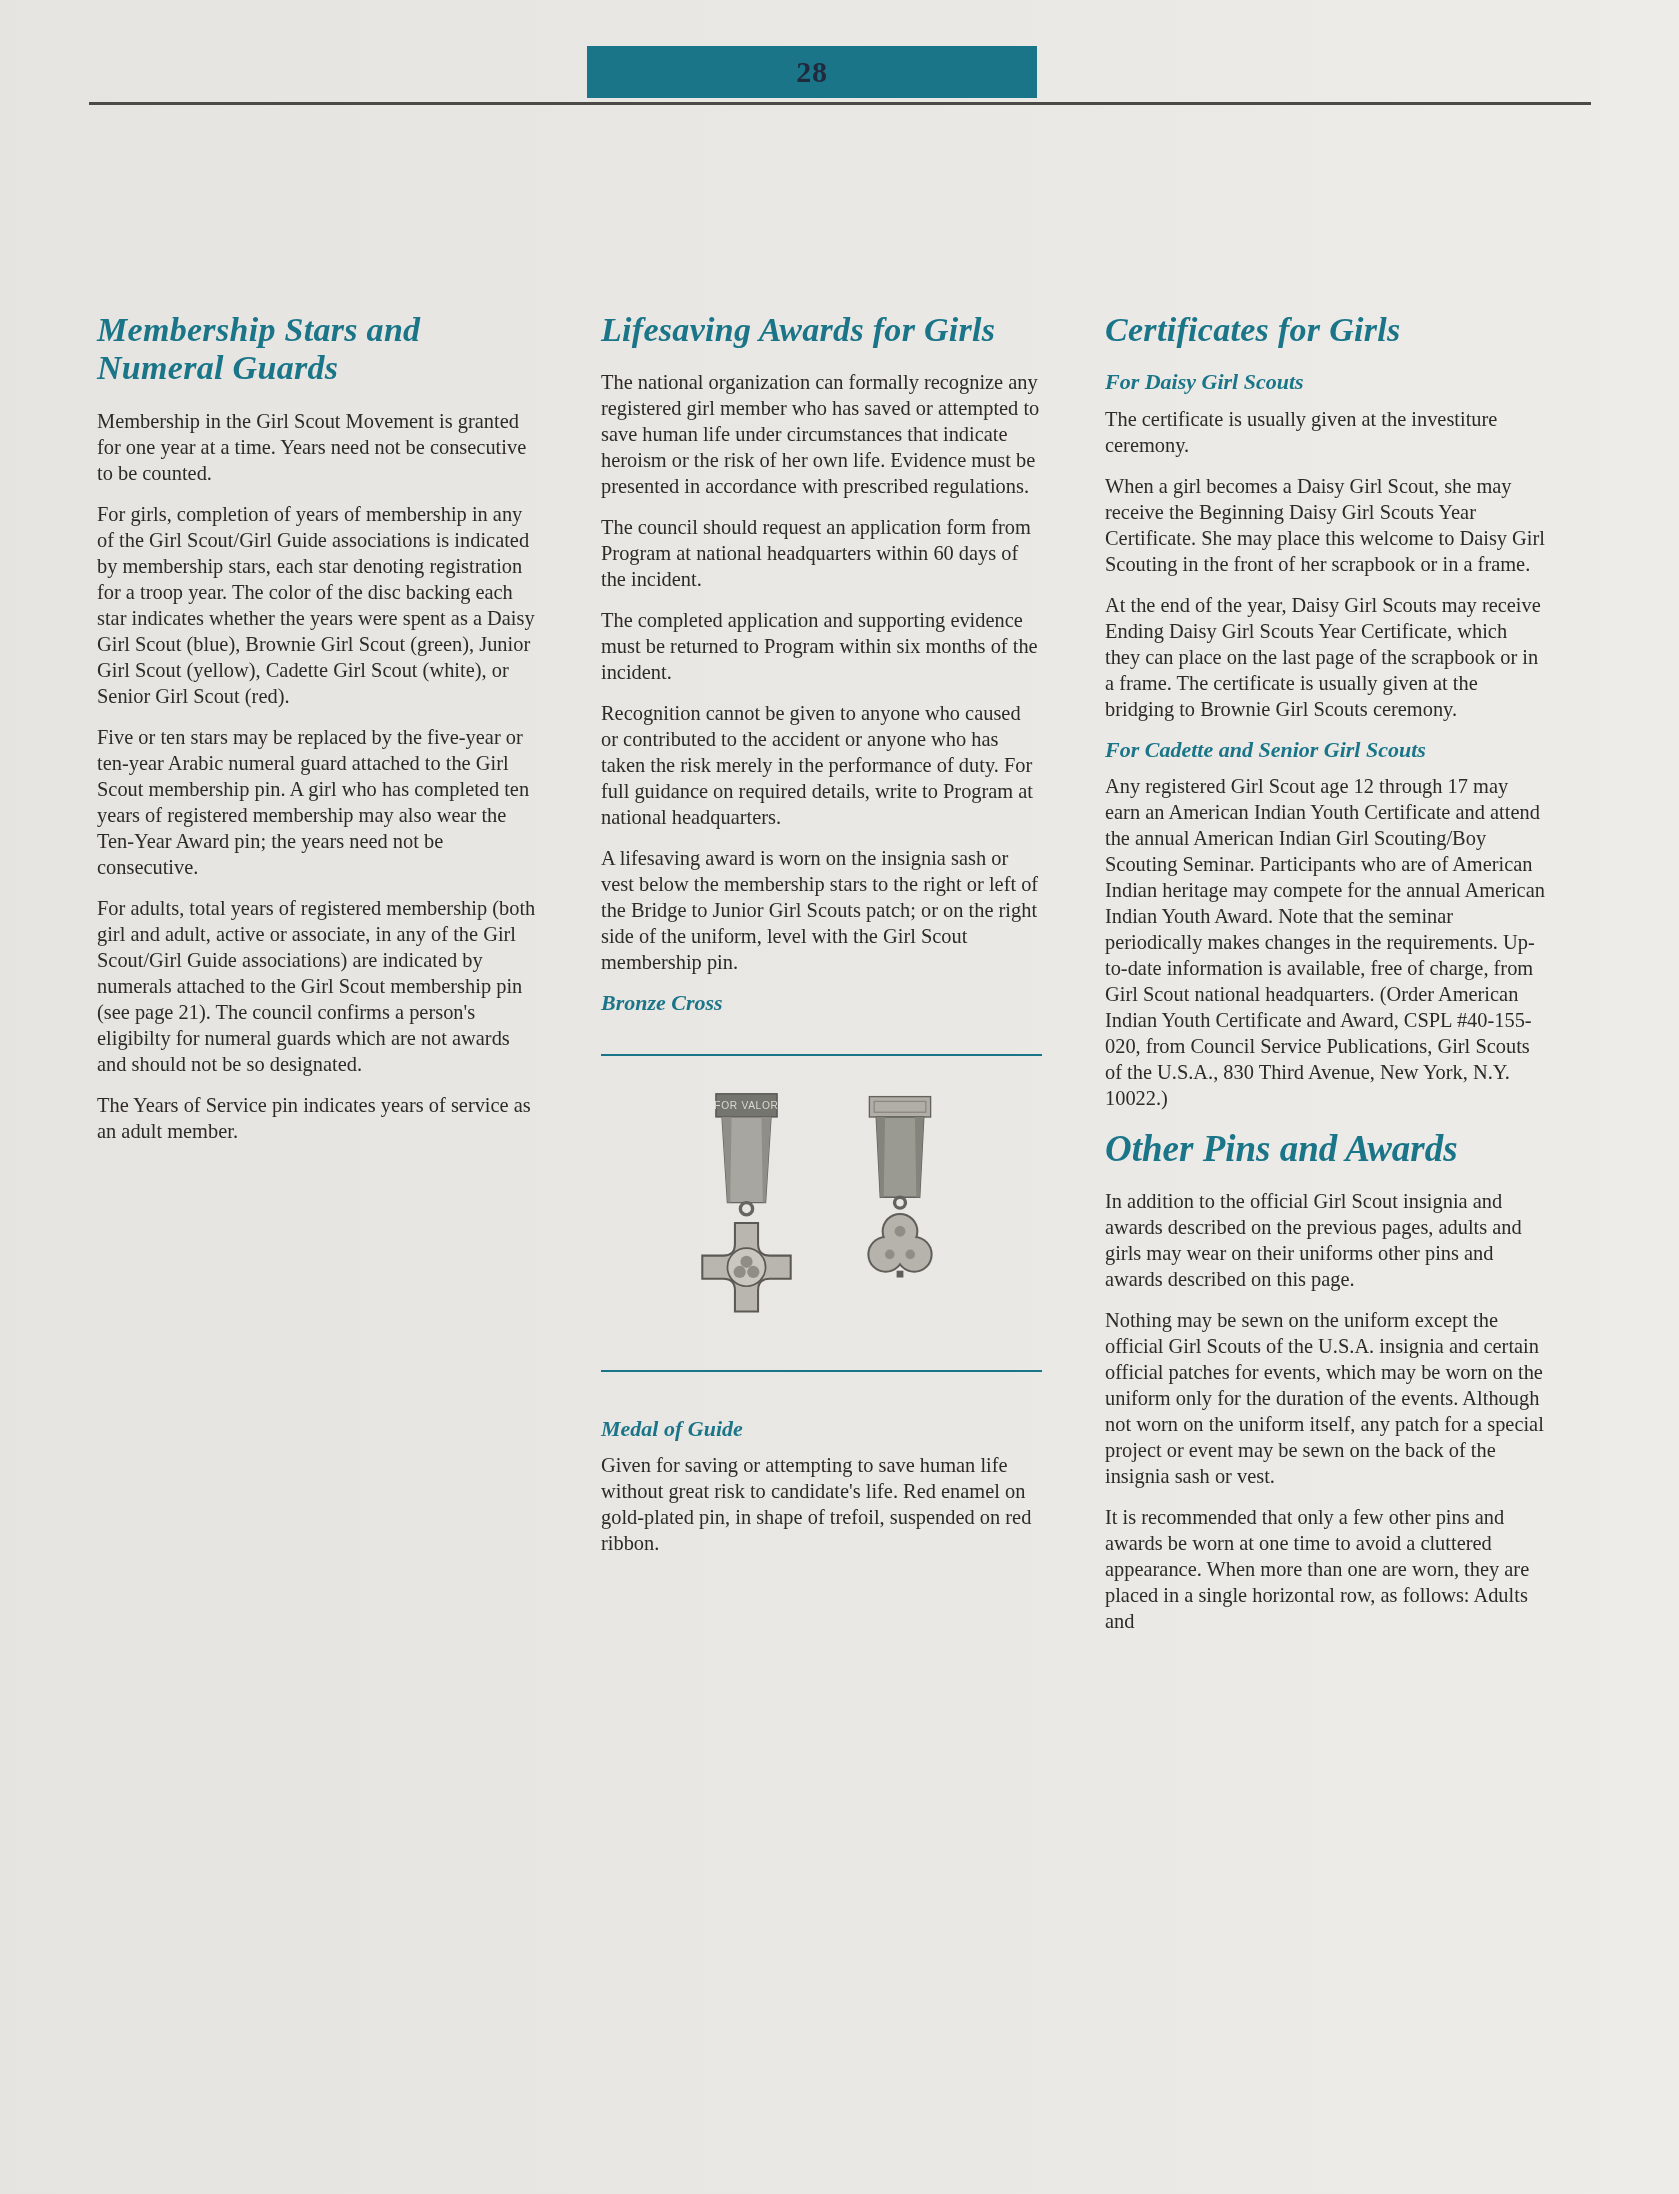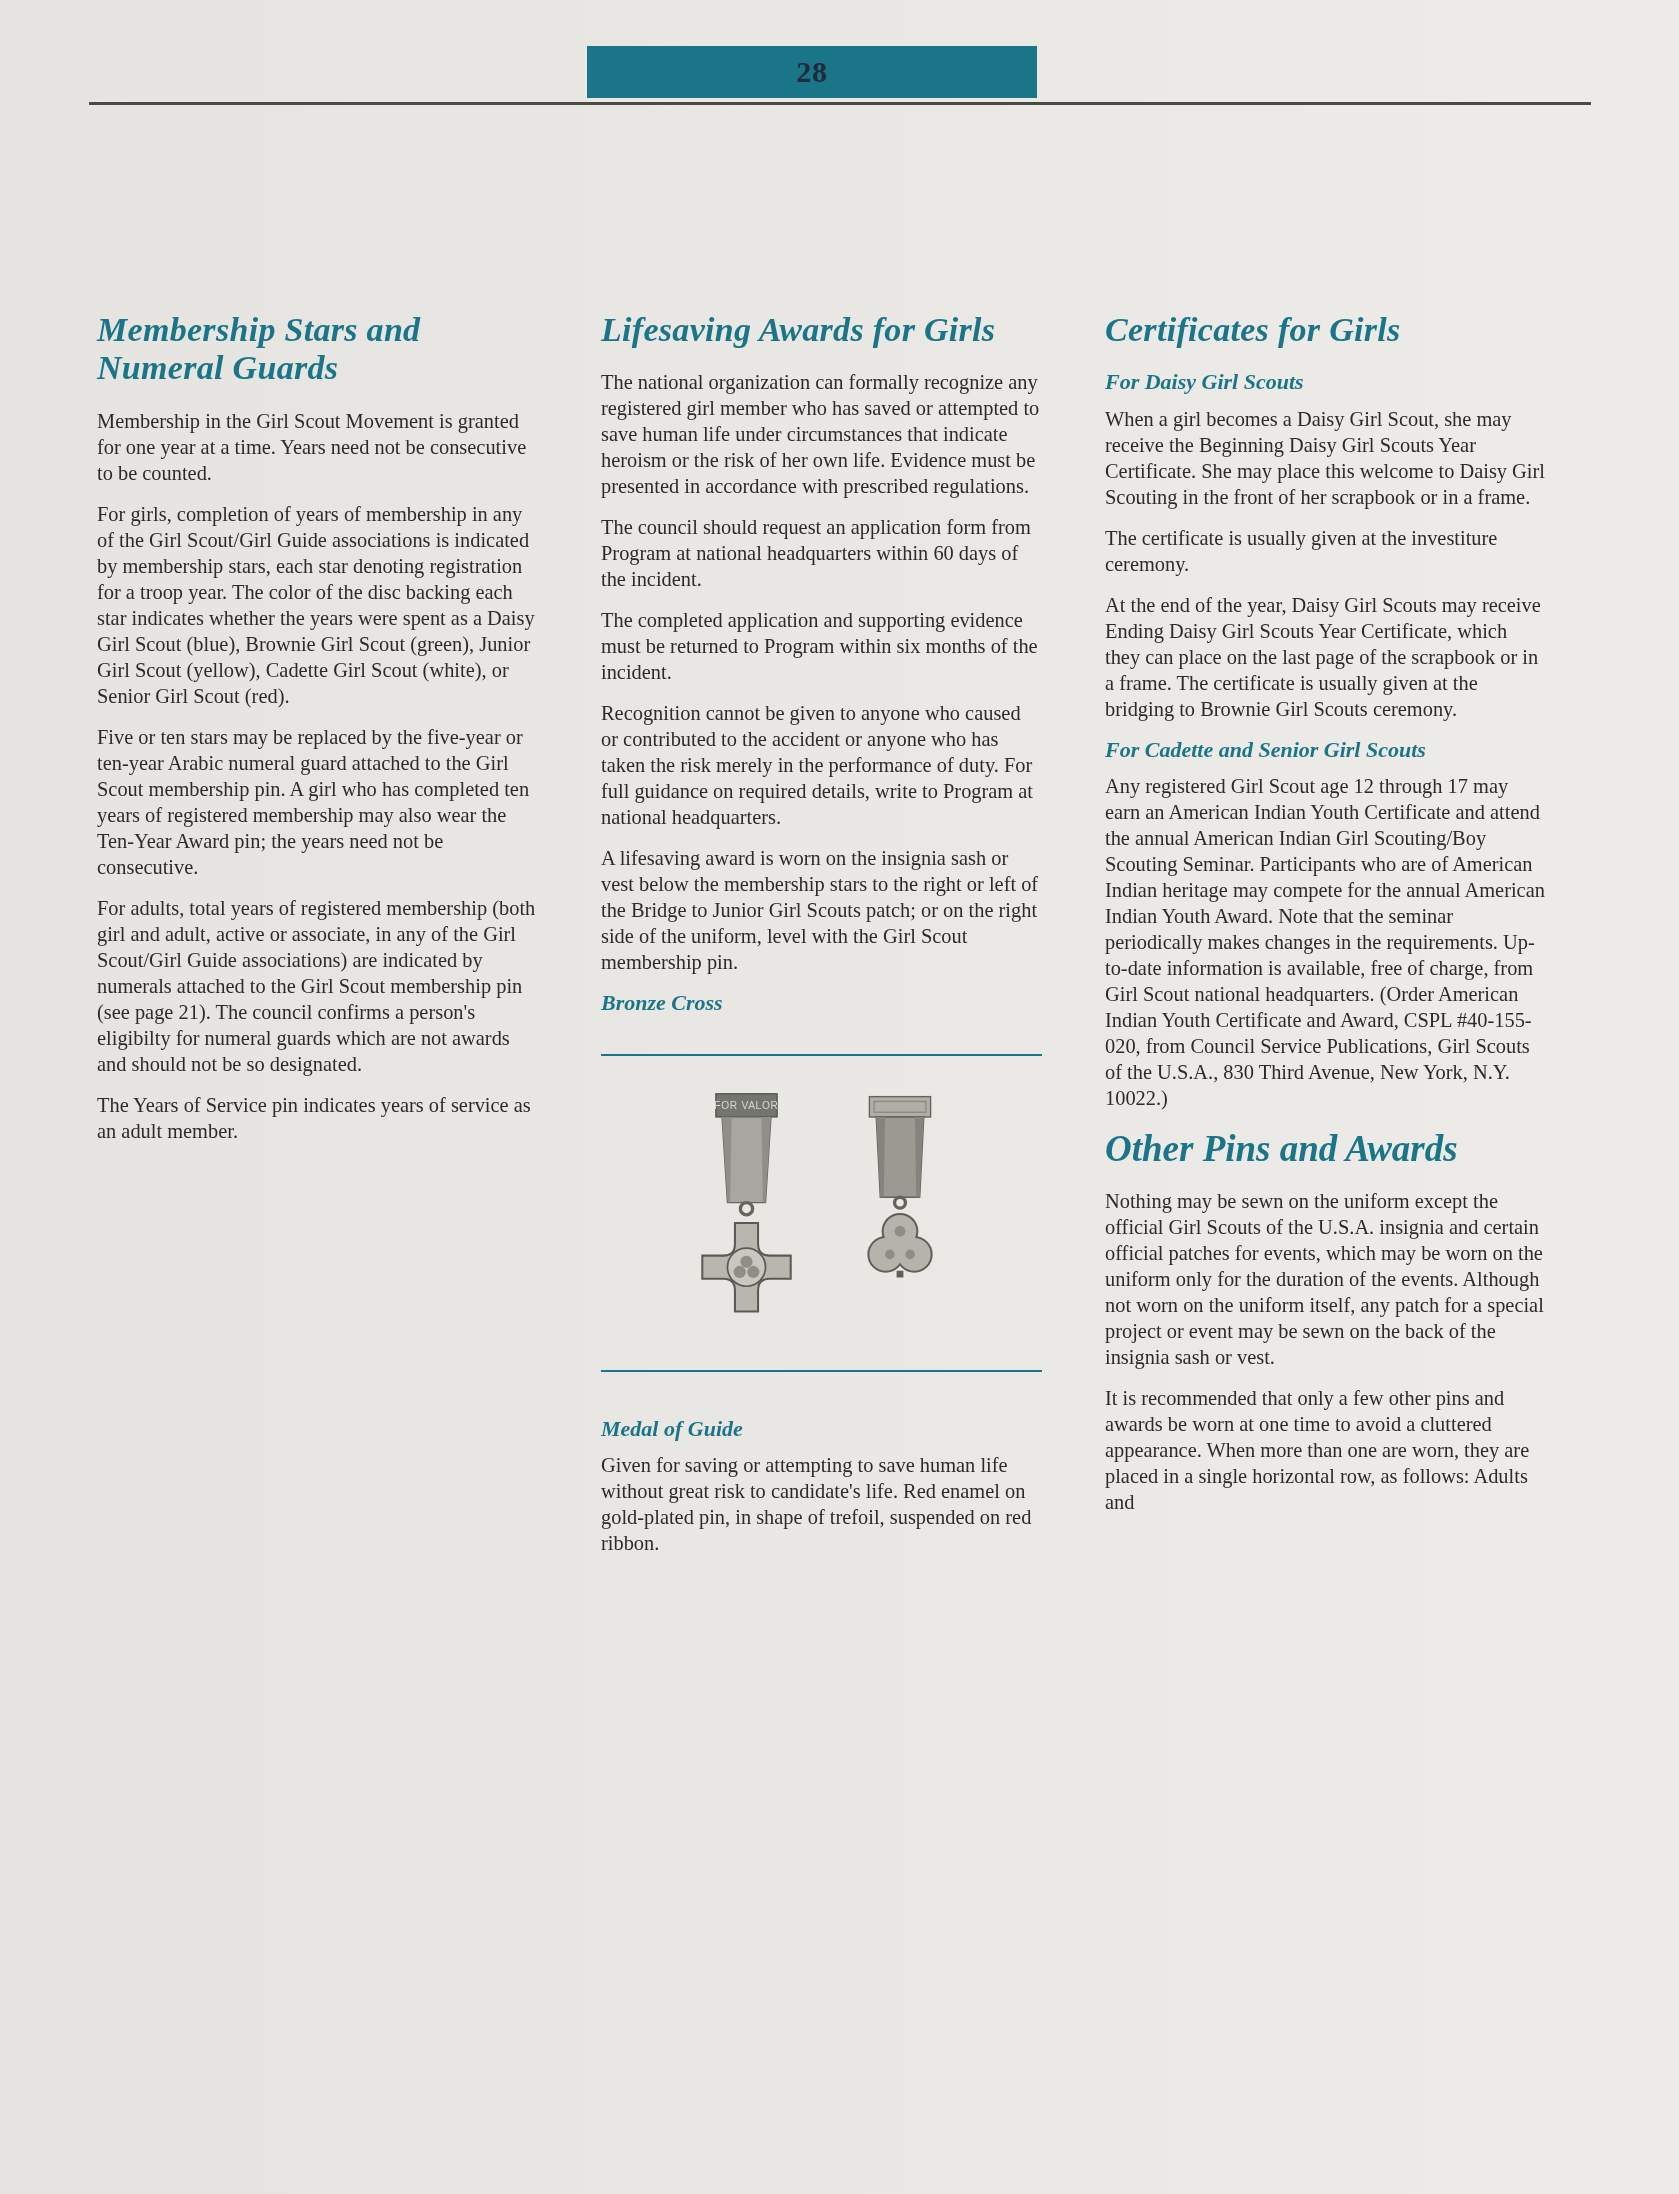--- a/index.html
+++ b/index.html
@@ -150,27 +150,28 @@
       </figure>
 
       <h2 class="sub-heading moh-head">Medal of Guide</h2>
       <p class="body">Given for saving or attempting to save human life without great risk to candidate's life. Red enamel on gold-plated pin, in shape of trefoil, suspended on red ribbon.</p>
     </section>
 
     <section class="col">
       <h1 class="col-heading">Certificates for Girls</h1>
 
       <h2 class="sub-heading">For Daisy Girl Scouts</h2>
+      <p class="body">The certificate is usually given at the investiture ceremony.</p>
       <p class="body">When a girl becomes a Daisy Girl Scout, she may receive the Beginning Daisy Girl Scouts Year Certificate. She may place this welcome to Daisy Girl Scouting in the front of her scrapbook or in a frame.</p>
-      <p class="body">The certificate is usually given at the investiture ceremony.</p>
       <p class="body">At the end of the year, Daisy Girl Scouts may receive Ending Daisy Girl Scouts Year Certificate, which they can place on the last page of the scrapbook or in a frame. The certificate is usually given at the bridging to Brownie Girl Scouts ceremony.</p>
 
       <h2 class="sub-heading">For Cadette and Senior Girl Scouts</h2>
       <p class="body">Any registered Girl Scout age 12 through 17 may earn an American Indian Youth Certificate and attend the annual American Indian Girl Scouting/Boy Scouting Seminar. Participants who are of American Indian heritage may compete for the annual American Indian Youth Award. Note that the seminar periodically makes changes in the requirements. Up-to-date information is available, free of charge, from Girl Scout national headquarters. (Order American Indian Youth Certificate and Award, CSPL #40-155-020, from Council Service Publications, Girl Scouts of the U.S.A., 830 Third Avenue, New York, N.Y. 10022.)</p>
 
       <h1 class="other-heading">Other Pins and Awards</h1>
+      <p class="body">In addition to the official Girl Scout insignia and awards described on the previous pages, adults and girls may wear on their uniforms other pins and awards described on this page.</p>
       <p class="body">Nothing may be sewn on the uniform except the official Girl Scouts of the U.S.A. insignia and certain official patches for events, which may be worn on the uniform only for the duration of the events. Although not worn on the uniform itself, any patch for a special project or event may be sewn on the back of the insignia sash or vest.</p>
       <p class="body">It is recommended that only a few other pins and awards be worn at one time to avoid a cluttered appearance. When more than one are worn, they are placed in a single horizontal row, as follows: Adults and</p>
     </section>
 
   </main>
 </div>
 
 
 </body></html>

